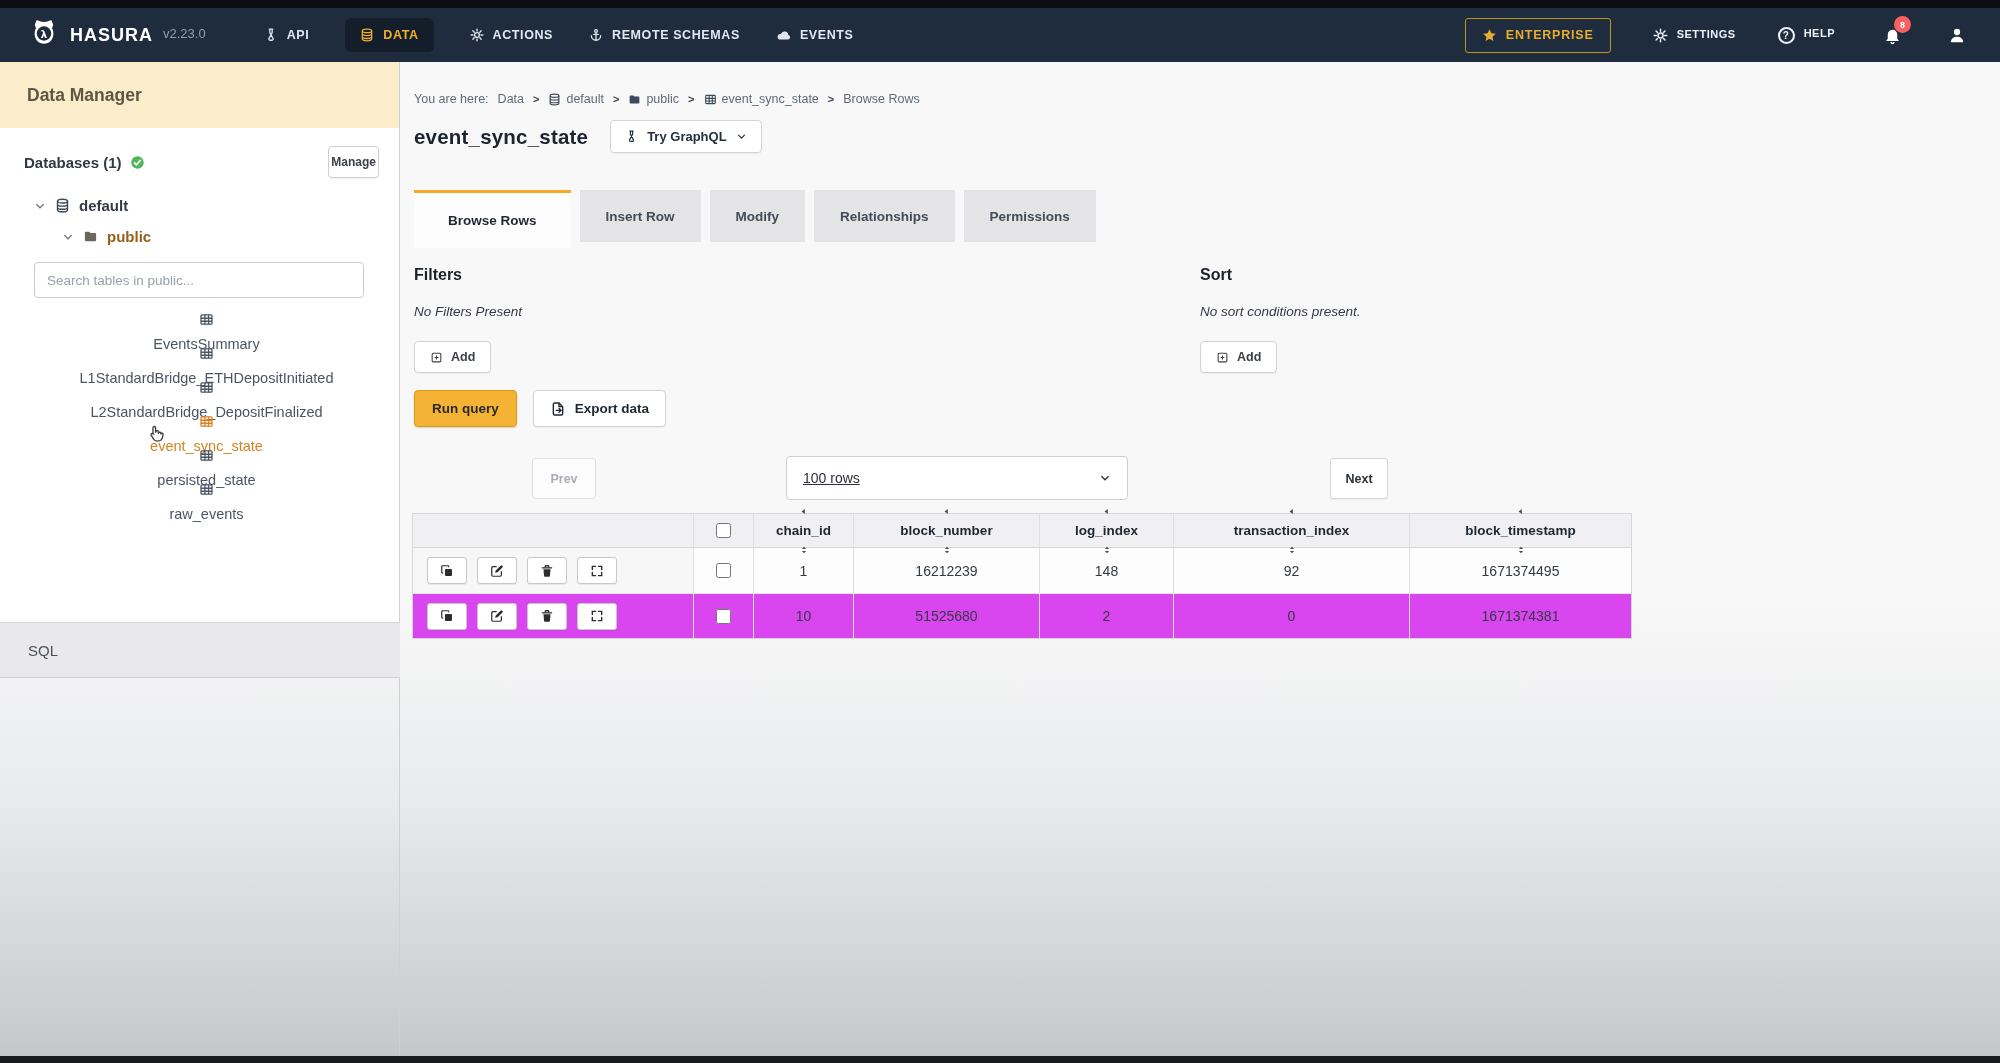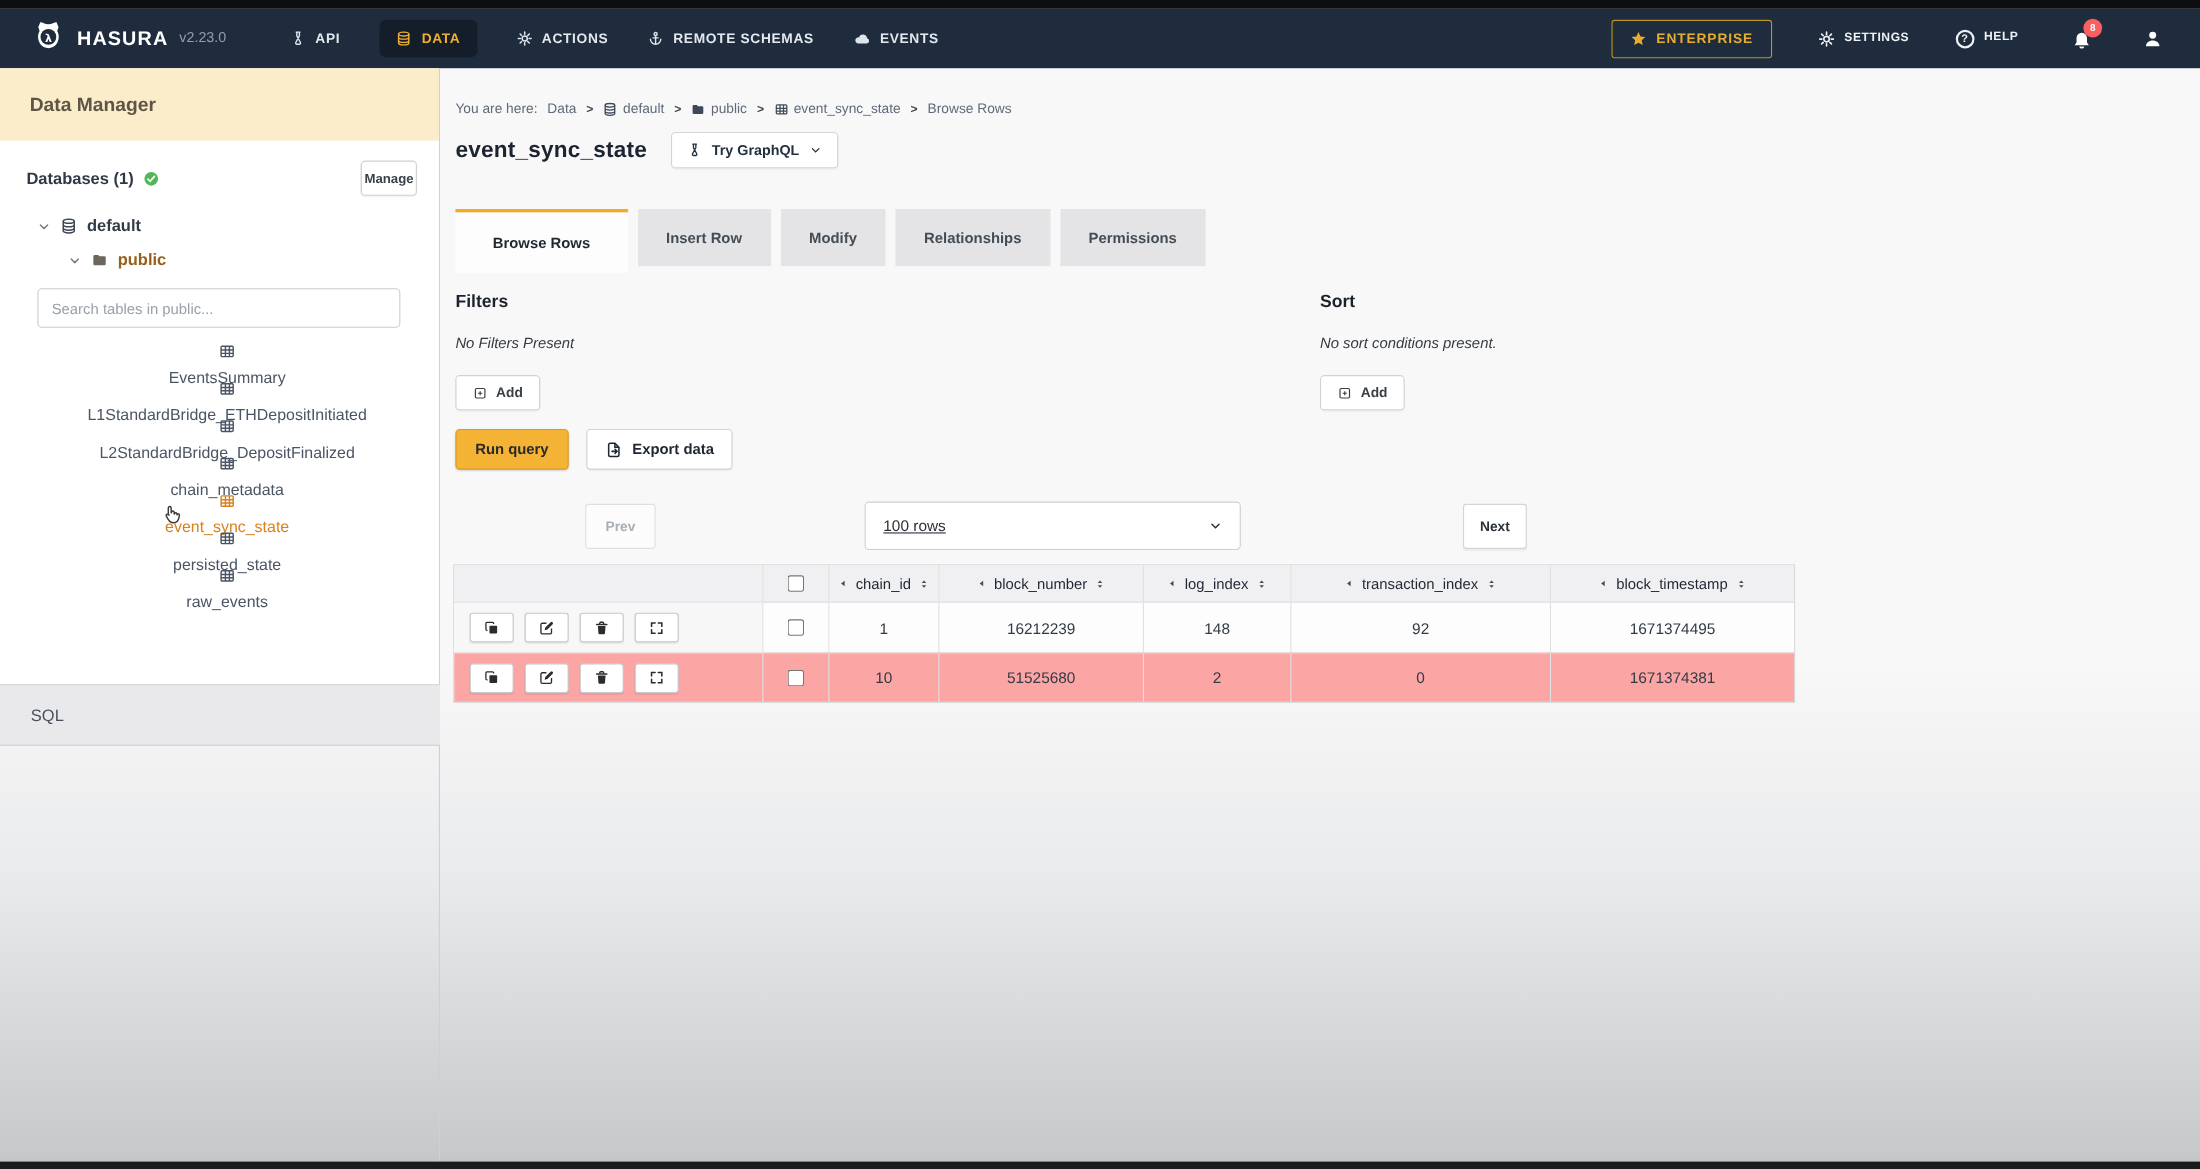--- a/index.html
+++ b/index.html
@@ -114,26 +114,26 @@
 
   
   .data-table { position:absolute; left:412px; top:513px; width:1220px; border:1px solid #d6d6d8; background:#fff; }
   .trow { display:flex; }
   .thead { background:#f0f0f2; height:34px; border-bottom:1px solid #d9d9db; }
   .cell { display:flex; align-items:center; justify-content:center; border-left:1px solid #e0e0e2; }
   .cell:first-child { border-left:none; }
   .c-actions { width:280px; justify-content:flex-start; padding-left:14px; gap:10px; }
   .c-check { width:60px; }
   .c0 { width:100px; } .c1 { width:186px; } .c2 { width:134px; } .c3 { width:236px; } .c4 { width:222px; flex:1; }
-  .hcell { gap:7px; font-size:13.5px; font-weight:400; color:#1f2733; cursor:pointer; }
+  .hcell { gap:7px; font-size:13.5px; font-weight:700; color:#1f2733; cursor:pointer;flex-direction:column; }
   .hcell .ic { color:#4a4a4a; }
   .drow { height:45px; font-size:14px; color:#323a44; }
   .drow + .drow { border-top:1px solid #e4e4e6; }
   .drow.even { background:#fdfdfe; } .drow.even .c-actions { background:#f7f7f8; }
-  .drow.odd { background:#fca5a5; }
+  .drow.odd { background:#d946ef; }
   .row-btn { width:40px; height:27px; background:#fff; border:1px solid #c8c8ca; border-radius:3px;
              display:flex; align-items:center; justify-content:center; color:#2c2c2c; cursor:pointer;
              box-shadow:0 1px 1px rgba(0,0,0,.06); }
   input[type="checkbox"] { width:15px; height:15px; accent-color:#fff; border:1px solid #b8b8ba; cursor:pointer; }
 </style>
 </head>
 <body>
 
 <svg width="0" height="0" style="position:absolute">
   <defs>
@@ -336,26 +336,20 @@
               <use href="#i-table"></use>
             </svg>
           <span>L1StandardBridge_ETHDepositInitiated</span>
         </div>
         <div class="tbl-item">
           <svg class="ic" width="15" height="15" viewBox="0 0 24 24">
               <use href="#i-table"></use>
             </svg>
           <span>L2StandardBridge_DepositFinalized</span>
         </div>
-        <div class="tbl-item">
-          <svg class="ic" width="15" height="15" viewBox="0 0 24 24">
-              <use href="#i-table"></use>
-            </svg>
-          <span>chain_metadata</span>
-        </div>
         <div class="tbl-item selected">
           <svg class="ic" width="15" height="15" viewBox="0 0 24 24">
               <use href="#i-table"></use>
             </svg>
           <span>event_sync_state</span>
           <svg class="cursor-glyph" width="20" height="22" viewBox="0 0 20 22">
             <path d="M7 10V3.8a1.3 1.3 0 0 1 2.6 0v4.9l.3-1.2a1.25 1.25 0 0 1 2.45.35v1.85l.35-.95a1.15 1.15 0 0 1 2.2.45l-.1 1.2.3-.6a1.05 1.05 0 0 1 2 .5c-.25 2.1-.65 4.1-1.7 5.3-.9 1.05-2.1 1.6-3.9 1.6-1.6 0-2.7-.5-3.5-1.5-.75-.95-2.35-3.7-2.8-4.55-.4-.75.1-1.65.95-1.75.55-.07 1.05.2 1.35.65z" fill="#fff" stroke="#3a3a3a" stroke-width="1.3"></path>
           </svg>
         </div>
         <div class="tbl-item">

